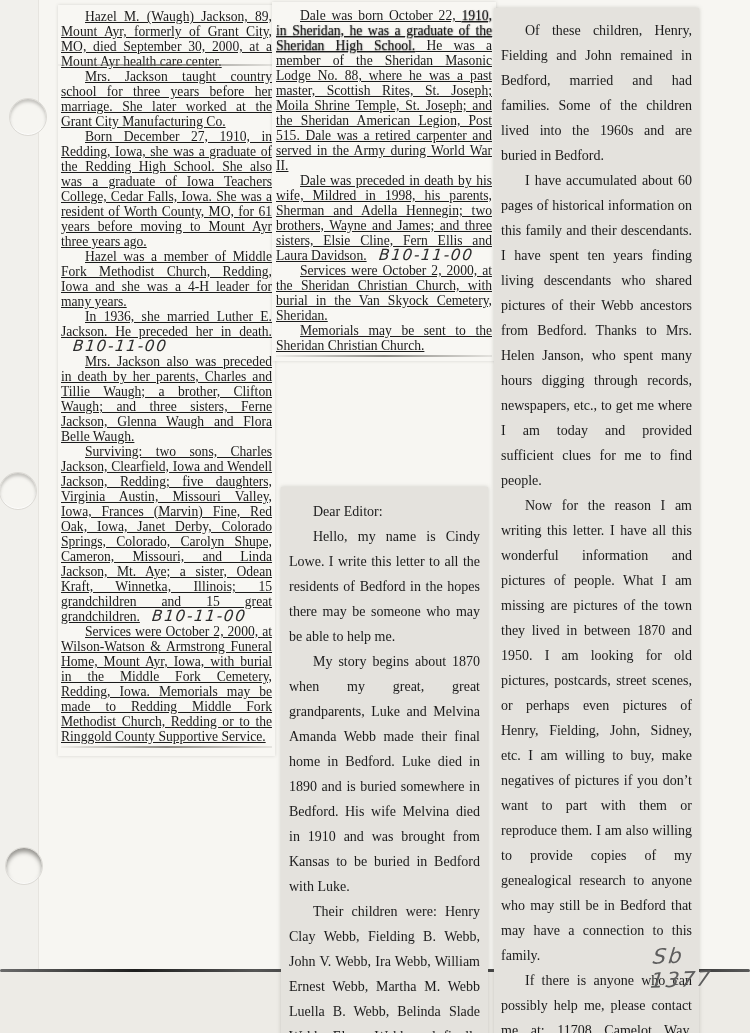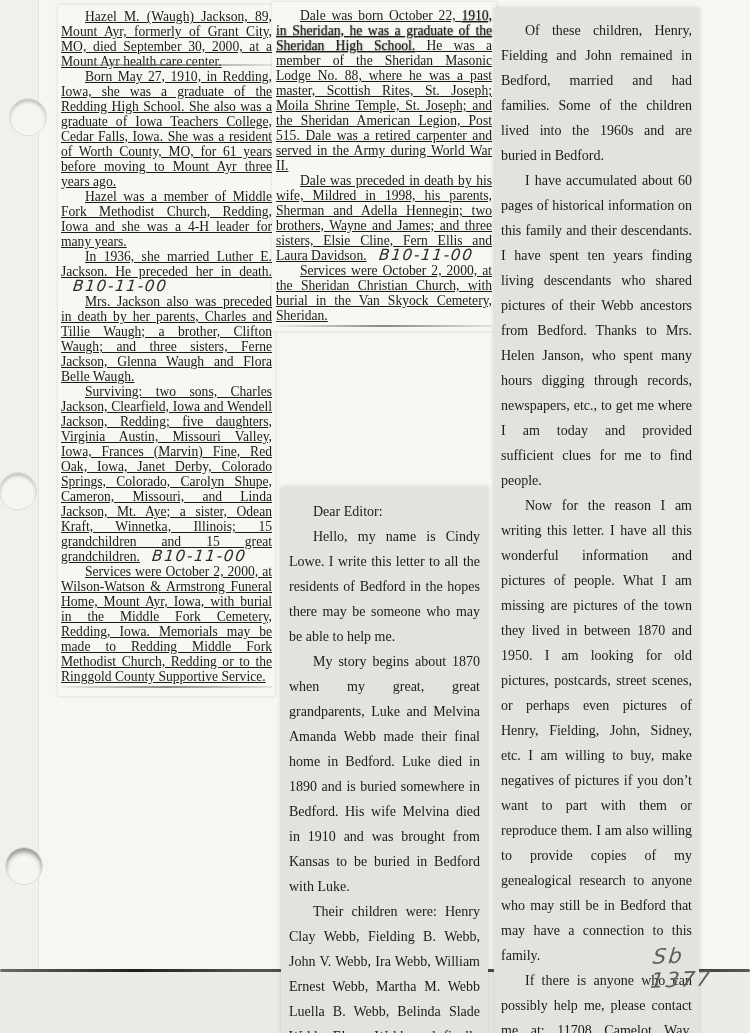--- a/index.html
+++ b/index.html
@@ -39,33 +39,35 @@
 <div class="left-strip"></div>
 <div class="hole" style="left:9px;top:98px;"></div>
 <div class="hole" style="left:-1px;top:472px;"></div>
 <div class="hole strong" style="left:5px;top:847px;"></div>
 <div class="page-edge"></div>
 <div class="below-page"></div>
 
 <div class="clip obit white-edge" style="left:58px;top:5px;width:211px;padding:4px 3px 6px;">
   <p>Hazel M. (Waugh) Jackson, 89, Mount Ayr, formerly of Grant City, MO, died September 30, 2000, at a Mount Ayr health care center.</p>
   <div class="seam" style="position:absolute;left:0;top:57px;width:100%;"></div>
-  <p>Born May 27, 1910, in Redding, Iowa, she was a graduate of the Redding High School.  She also was a graduate of Iowa Teachers College, Cedar Falls, Iowa.  She was a resident of Worth County, MO, for 61 years before moving to Mount Ayr three years ago.</p>
+  <p>Mrs. Jackson taught country school for three years before her marriage.  She later worked at the Grant City Manufacturing Co.</p>
+  <p>Born December 27, 1910, in Redding, Iowa, she was a graduate of the Redding High School.  She also was a graduate of Iowa Teachers College, Cedar Falls, Iowa.  She was a resident of Worth County, MO, for 61 years before moving to Mount Ayr three years ago.</p>
   <p>Hazel was a member of Middle Fork Methodist Church, Redding, Iowa and she was a 4-H leader for many years.</p>
   <p><span>In 1936, she married Luther E. Jackson.  He preceded her in death.</span><span class="hand">B10-11-00</span></p>
   <p>Mrs. Jackson also was preceded in death by her parents, Charles and Tillie Waugh; a brother, Clifton Waugh; and three sisters, Ferne Jackson, Glenna Waugh and Flora Belle Waugh.</p>
   <p><span>Surviving: two sons, Charles Jackson, Clearfield, Iowa and Wendell Jackson, Redding; five daughters, Virginia Austin, Missouri Valley, Iowa, Frances (Marvin) Fine, Red Oak, Iowa, Janet Derby, Colorado Springs, Colorado, Carolyn Shupe, Cameron, Missouri, and Linda Jackson, Mt. Aye; a sister, Odean Kraft, Winnetka, Illinois; 15 grandchildren and 15 great grandchildren.</span><span class="hand">B10-11-00</span></p>
   <p>Services were October 2, 2000, at Wilson-Watson &amp; Armstrong Funeral Home, Mount Ayr, Iowa, with burial in the Middle Fork Cemetery, Redding, Iowa.  Memorials may be made to Redding Middle Fork Methodist Church, Redding or to the Ringgold County Supportive Service.</p>
   <div class="seam"></div>
 </div>
 
 <div class="clip obit white-edge" style="left:272px;top:2px;width:216px;padding:6px 4px 2px;">
   <p><span>Dale was born October 22, </span><span class="smudge">1910, in Sheridan, he was a graduate of the Sheridan High School.</span><span> He was a member of the Sheridan Masonic Lodge No. 88, where he was a past master, Scottish Rites, St. Joseph; Moila Shrine Temple, St. Joseph; and the Sheridan American Legion, Post 515.  Dale was a retired carpenter and served in the Army during World War II.</span></p>
   <p><span>Dale was preceded in death by his wife, Mildred in 1998, his parents, Sherman and Adella Hennegin; two brothers, Wayne and James; and three sisters, Elsie Cline, Fern Ellis and Laura Davidson.</span><span class="hand">B10-11-00</span></p>
   <p>Services were October 2, 2000, at the Sheridan Christian Church, with burial in the Van Skyock Cemetery, Sheridan.</p>
+  <p>Memorials may be sent to the Sheridan Christian Church.</p>
   <div class="seam"></div>
 </div>
 
 <div class="clip gray-clip" style="left:281px;top:487px;width:207px;padding:12px 8px 28px;box-sizing:border-box;">
   <p class="salutation">Dear Editor:</p>
   <p>Hello, my name is Cindy Lowe.  I write this letter to all the residents of Bedford in the hopes there may be someone who may be able to help me.</p>
   <p>My story begins about 1870 when my great, great grandparents, Luke and Melvina Amanda Webb made their final home in Bedford.  Luke died in 1890 and is buried somewhere in Bedford. His wife Melvina died in 1910 and was brought from Kansas to be buried in Bedford with Luke.</p>
   <p><span>Their children were: Henry Clay Webb, Fielding B. Webb, John V. Webb, Ira Webb, William Ernest Webb, Martha M. Webb Luella B. Webb, Belinda Slade Webb, Elmer Webb and finally my great grandmother, Elizabeth Webb.</span><span class="hand">B10-11-00</span></p>
 </div>
 

